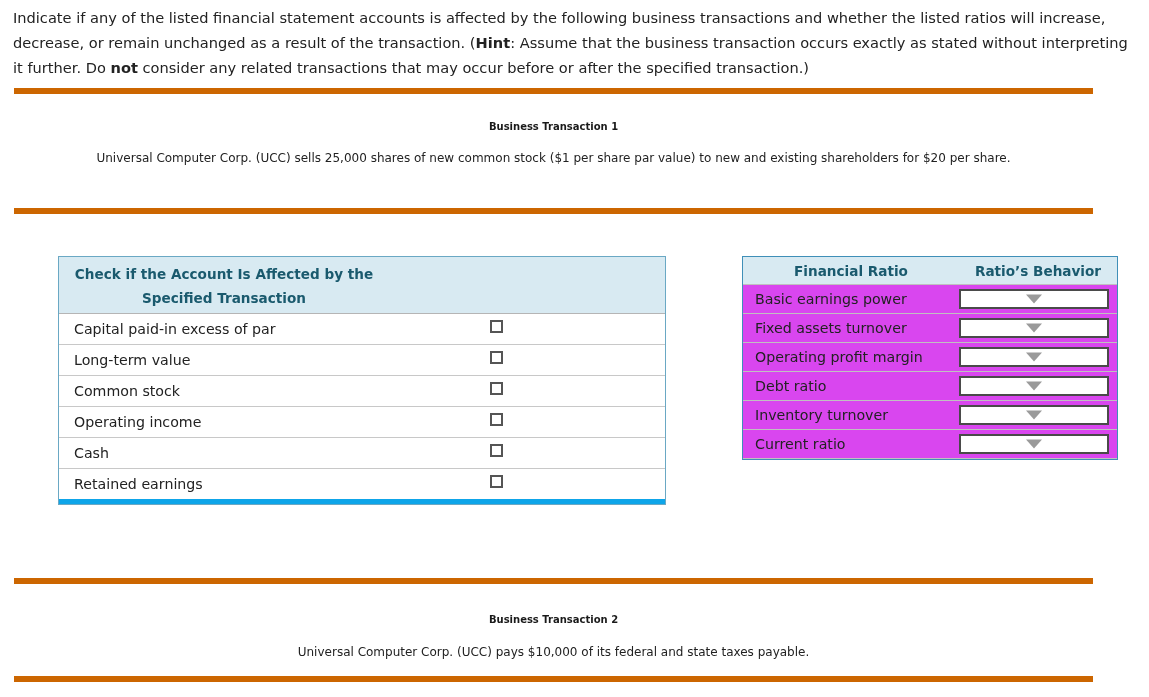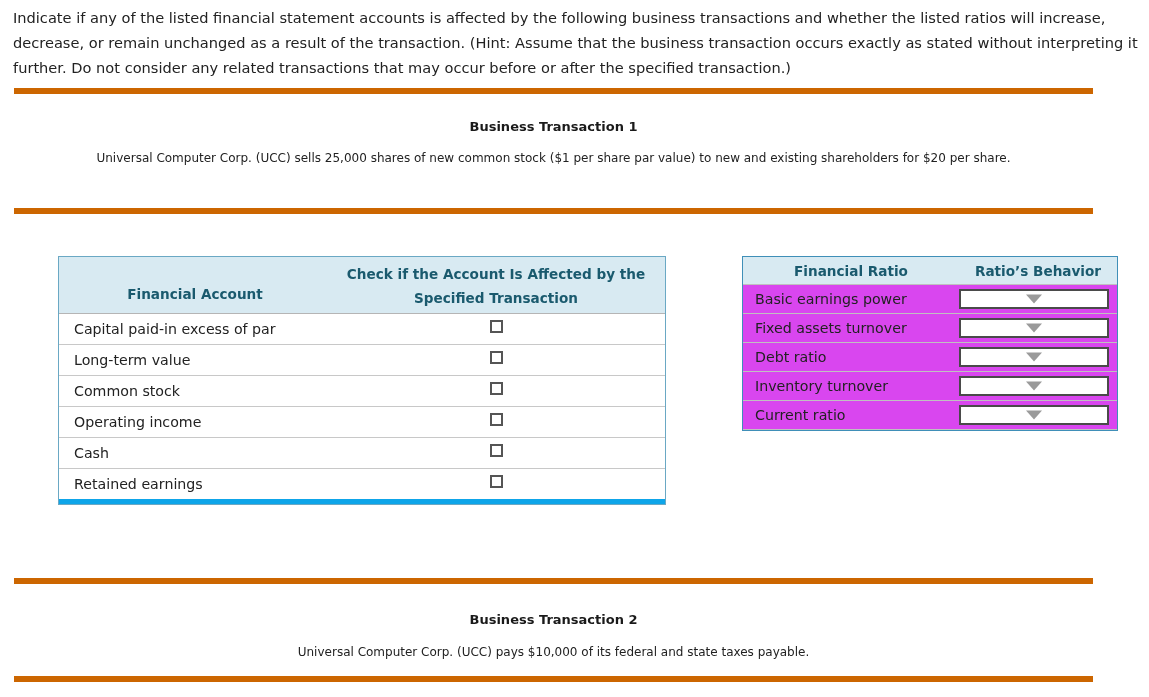--- a/index.html
+++ b/index.html
@@ -21,39 +21,39 @@
   .intro {
     position: absolute;
     left: 13px;
     top: 5px;
     width: 1126px;
     font-size: 14.6px;
     line-height: 25px;
     color: #222222;
     text-align: left;
   }
-  .intro b { font-weight: normal; }
+  .intro b { font-weight: bold; }
 
   
   .rule {
     position: absolute;
     left: 14px;
     width: 1079px;
     height: 6px;
     background: #cc6600;
   }
   .rule-1 { top: 88px; }
   .rule-2 { top: 208px; }
   .rule-3 { top: 578px; }
   .rule-4 { top: 676px; }
 
   
   .tx-block { position: absolute; left: 14px; width: 1079px; text-align: center; }
   .tx-title {
-    font-size: 13px;
+    font-size: 10px;
     font-weight: bold;
     color: #1a1a1a;
     line-height: 22px;
   }
   .tx-body {
     font-size: 12px;
     line-height: 25px;
     color: #222222;
     margin: 0 auto;
   }
@@ -199,21 +199,20 @@
 <div class="rule rule-3"></div>
 <div class="rule rule-4"></div>
 
 <div class="tx-block tx-1">
   <div class="tx-title">Business Transaction 1</div>
   <div class="tx-body">Universal Computer Corp. (UCC) sells 25,000 shares of new common stock ($1 per share par value) to new and existing shareholders for $20 per share.</div>
 </div>
 
 <div class="acct-table">
   <div class="acct-head">
-    <div class="h-cell h-account">Financial Account</div>
     <div class="h-cell h-check">
       <div>Check if the Account Is Affected by the</div>
       <div>Specified Transaction</div>
     </div>
   </div>
   <div class="acct-rows" id="acct-rows">
       <div class="acct-row">
         <div class="r-label">Capital paid-in excess of par</div>
         <div class="r-check">
           <span class="chkbox"></span>
@@ -264,20 +263,26 @@
           <div class="dropdown"><span></span><span class="caret"></span></div>
         </div>
       </div>
       <div class="ratio-row">
         <div class="r-label">Fixed assets turnover</div>
         <div class="r-select">
           <div class="dropdown"><span></span><span class="caret"></span></div>
         </div>
       </div>
       <div class="ratio-row">
+        <div class="r-label">Operating profit margin</div>
+        <div class="r-select">
+          <div class="dropdown"><span></span><span class="caret"></span></div>
+        </div>
+      </div>
+      <div class="ratio-row">
         <div class="r-label">Debt ratio</div>
         <div class="r-select">
           <div class="dropdown"><span></span><span class="caret"></span></div>
         </div>
       </div>
       <div class="ratio-row">
         <div class="r-label">Inventory turnover</div>
         <div class="r-select">
           <div class="dropdown"><span></span><span class="caret"></span></div>
         </div>

